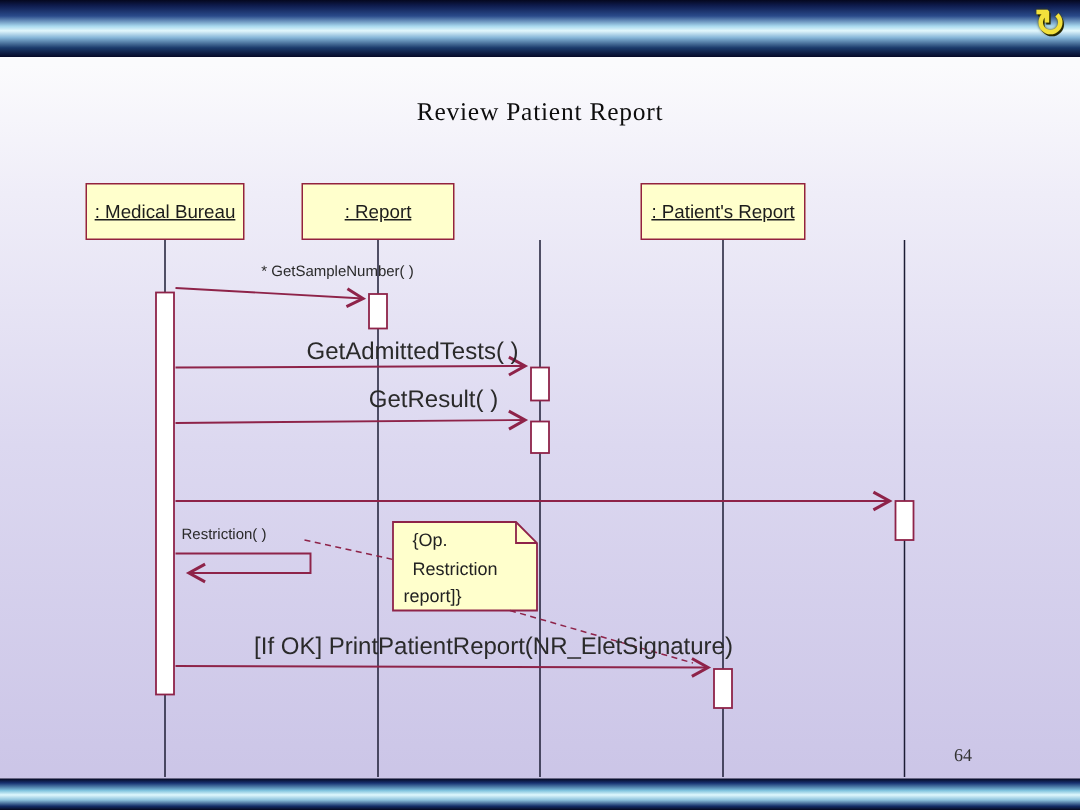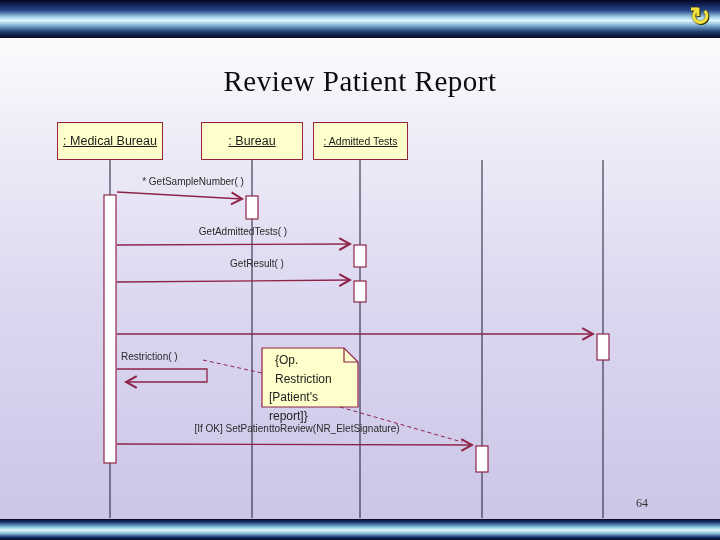--- a/index.html
+++ b/index.html
@@ -14,34 +14,34 @@
   }
   .bar.bottom{top:519px;height:21px;
     background:linear-gradient(180deg,#05081f 0%,#16306e 14%,#7fc2dd 38%,#dff8fd 52%,#8ec2dc 68%,#132c66 88%,#05081f 100%);}
   .nav-icon{
     position:absolute;top:1px;right:6px;width:28px;height:30px;
     color:#f3e13c;font-size:25px;font-weight:bold;line-height:30px;text-align:center;
     text-shadow:0 0 2px #3a3a00, 1px 1px 0 #242400;cursor:pointer;
   }
   .title{
     position:absolute;top:65px;left:0;width:720px;text-align:center;
-    font-family:"Liberation Serif",serif;font-size:29px;color:#0d0d0d;letter-spacing:0.5px;
+    font-family:"Liberation Serif",serif;font-size:17px;color:#0d0d0d;letter-spacing:0.5px;
   }
   .actor-box{
     position:absolute;top:122px;height:38px;box-sizing:border-box;
     background:#ffffcc;border:1.4px solid #93223f;
     display:flex;flex-direction:column;align-items:center;justify-content:center;
     font-size:12.5px;line-height:17px;color:#1c1c1c;text-align:center;
   }
   .actor-box span{text-decoration:underline;}
   .actor-box.small{font-size:10.5px;}
   .msg-label{
-    position:absolute;font-size:10px;color:#2a2a2a;white-space:nowrap;
+    position:absolute;font-size:16px;color:#2a2a2a;white-space:nowrap;
   }
-  .msg-label.centered{transform:translateX(-50%);}
+  .msg-label.centered{transform:translateX(-50%);margin-left:32px;}
   .msg-label.tiny{font-size:10px;}
   .note-text{
     position:absolute;left:269px;top:351px;width:86px;
     font-size:12px;line-height:18.5px;color:#222;
   }
   .note-text div:first-child{padding-left:6px;}
   .page-number{
     position:absolute;top:496px;left:636px;
     font-family:"Liberation Serif",serif;font-size:12px;color:#333;
   }
@@ -55,24 +55,24 @@
   <div class="bar top"></div>
   <div class="bar bottom"></div>
   <div class="nav-icon">↻</div>
 
   <div class="title">Review Patient Report</div>
 
   <div class="actor-box" style="left:57px;width:106px;">
     <span>: Medical Bureau</span>
   </div>
   <div class="actor-box" style="left:201px;width:102px;">
-    <span>: Bureau</span>
+    <span>: Report</span>
   </div>
-  <div class="actor-box small" style="left:313px;width:95px;">
-    <span>: Admitted Tests</span>
+  <div class="actor-box" style="left:427px;width:110px;">
+    <span>: Patient's Report</span>
   </div>
 
   <svg class="overlay" width="720" height="540">
     <defs>
       <marker id="arr" viewBox="0 0 12 12" refX="10" refY="6" markerWidth="11" markerHeight="11" orient="auto">
         <path d="M1,1 L10,6 L1,11" fill="none" stroke="#8E2349" stroke-width="1.7"></path>
       </marker>
     </defs>
 
     <line x1="110" y1="160" x2="110" y2="518" stroke="#1c1c34" stroke-width="1"></line>
@@ -99,22 +99,21 @@
     <polyline points="344,348 344,362 358,362" fill="none" stroke="#8E2349" stroke-width="1.2"></polyline>
 
     <line x1="203" y1="360" x2="262" y2="373" stroke="#8E2349" stroke-width="1" stroke-dasharray="4 3"></line>
     <line x1="340" y1="407" x2="462" y2="442" stroke="#8E2349" stroke-width="1" stroke-dasharray="4 3"></line>
   </svg>
 
   <div class="msg-label tiny centered" style="left:193px;top:176px;">* GetSampleNumber( )</div>
   <div class="msg-label centered" style="left:243px;top:226px;">GetAdmittedTests( )</div>
   <div class="msg-label centered" style="left:257px;top:258px;">GetResult( )</div>
   <div class="msg-label tiny" style="left:121px;top:351px;">Restriction( )</div>
-  <div class="msg-label centered" style="left:297px;top:423px;">[If OK] SetPatienttoReview(NR_EletSignature)</div>
+  <div class="msg-label centered" style="left:297px;top:423px;">[If OK] PrintPatientReport(NR_EletSignature)</div>
 
   <div class="note-text">
     <div>{Op. Restriction</div>
-    <div>[Patient's</div>
     <div>report]}</div>
   </div>
 
   <div class="page-number">64</div>
 </div>
 
 </body></html>

